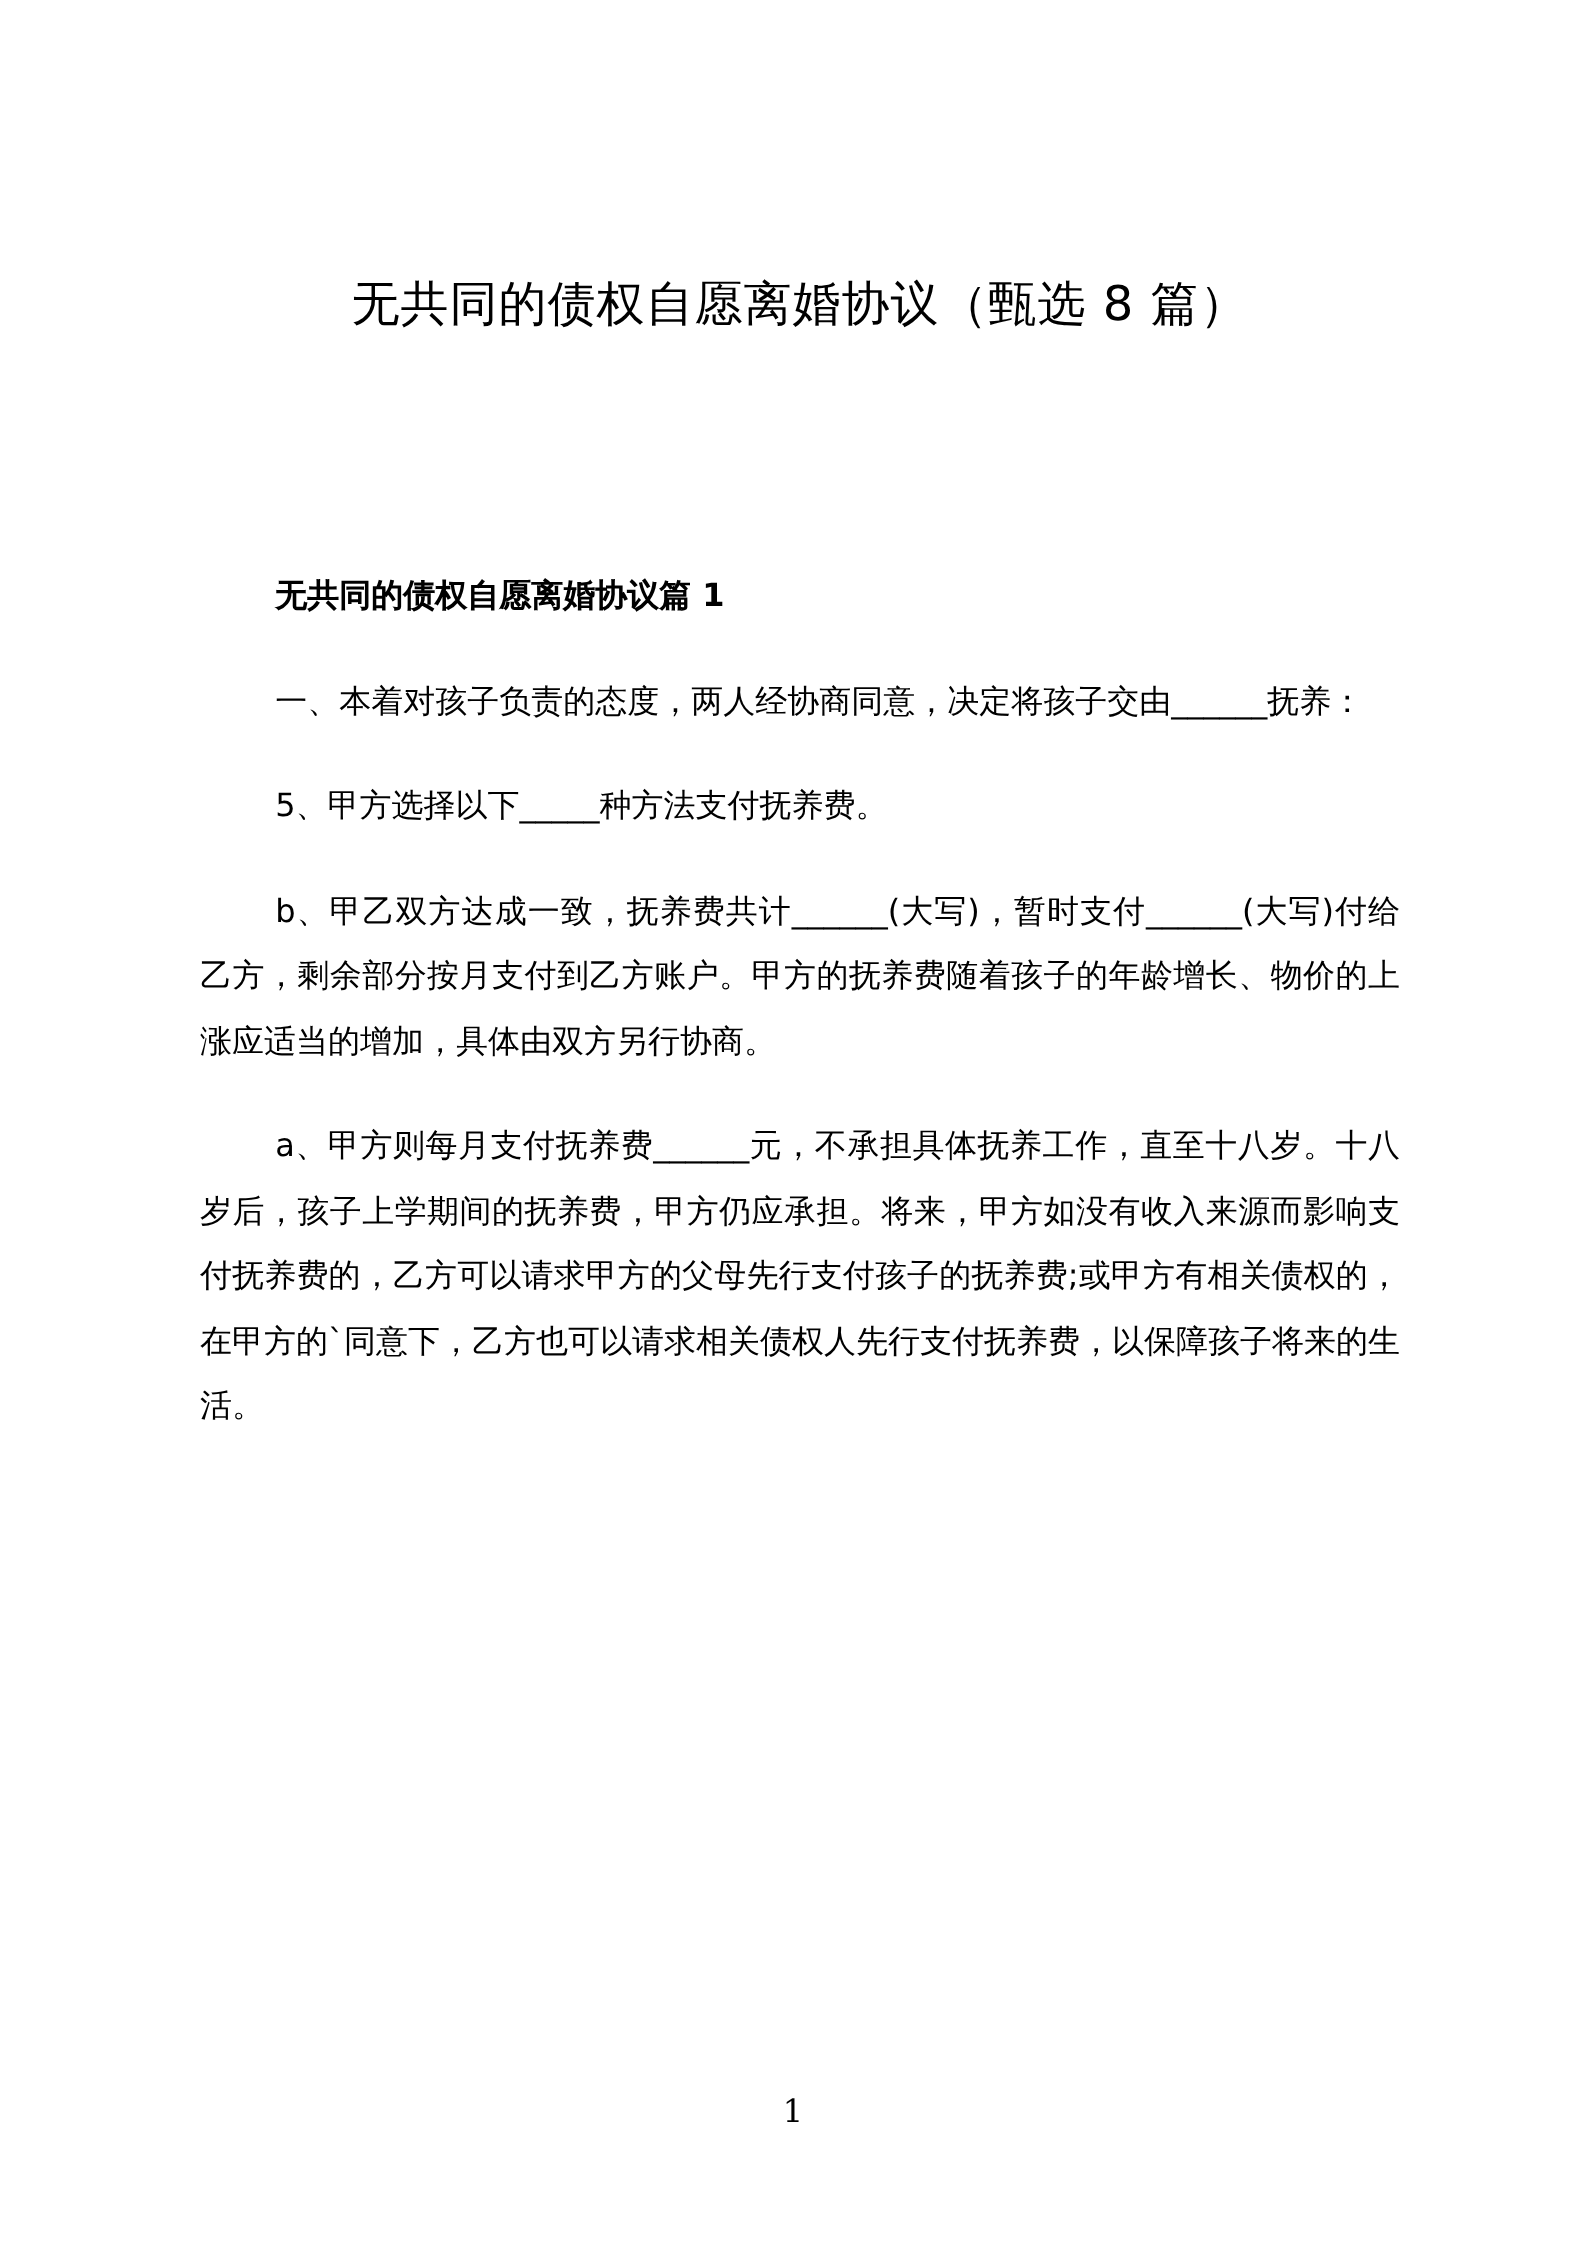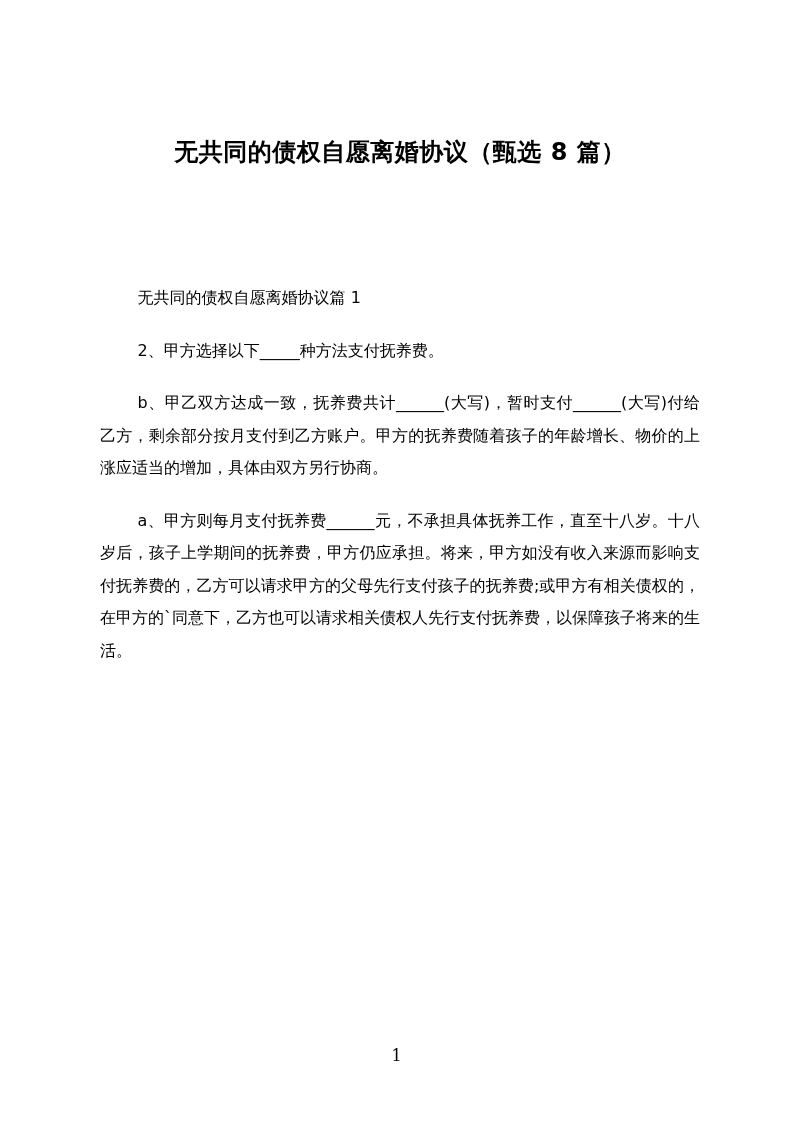--- a/index.html
+++ b/index.html
@@ -13,29 +13,29 @@
     height: 1122px;
     background: #ffffff;
     color: #000000;
     font-family: "DejaVu Sans", sans-serif;
     box-sizing: border-box;
     padding: 136px 93px 0 100px;
     overflow: hidden;
   }
   .doc-title {
     font-size: 24px;
-    font-weight: bold;
+    font-weight: normal;
     line-height: 33px;
     text-align: center;
     margin: 0 0 113px 0;
     letter-spacing: 0.5px;
   }
   .heading {
     font-size: 16px;
-    font-weight: normal;
+    font-weight: bold;
     line-height: 32.5px;
     text-indent: 2.35em;
     margin: 0 0 20px 0;
   }
   .para {
     font-size: 16px;
     font-weight: normal;
     line-height: 32.5px;
     text-indent: 2.35em;
     text-align: justify;
@@ -58,23 +58,24 @@
 
 <div class="page">
   <div>
     <h1 class="doc-title">无共同的债权自愿离婚协议（甄选 8 篇）</h1>
 
     <p class="heading">无共同的债权自愿离婚协议篇 1</p>
 
 
 
 
+    <p class="para">一、本着对孩子负责的态度，两人经协商同意，决定将孩子交由______抚养：</p>
 
 
-    <p class="para">2、甲方选择以下_____种方法支付抚养费。</p>
+    <p class="para">5、甲方选择以下_____种方法支付抚养费。</p>
 
     <p class="para">b、甲乙双方达成一致，抚养费共计______(大写)，暂时支付______(大写)付给乙方，剩余部分按月支付到乙方账户。甲方的抚养费随着孩子的年龄增长、物价的上涨应适当的增加，具体由双方另行协商。</p>
 
     <p class="para">a、甲方则每月支付抚养费______元，不承担具体抚养工作，直至十八岁。十八岁后，孩子上学期间的抚养费，甲方仍应承担。将来，甲方如没有收入来源而影响支付抚养费的，乙方可以请求甲方的父母先行支付孩子的抚养费;或甲方有相关债权的，在甲方的`同意下，乙方也可以请求相关债权人先行支付抚养费，以保障孩子将来的生活。</p>
   </div>
 
   <div class="page-number">1</div>
 </div>
 
 </body></html>

